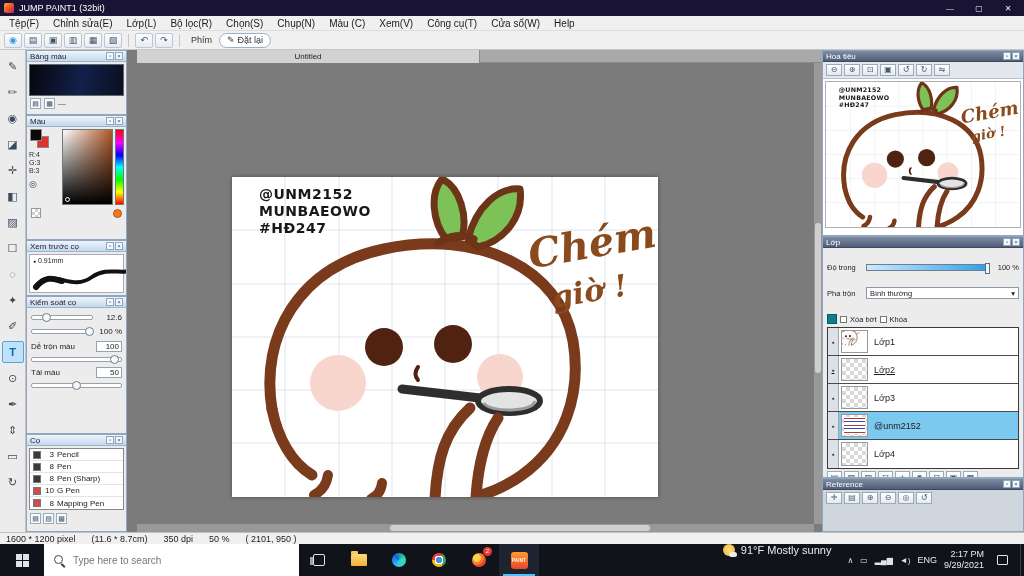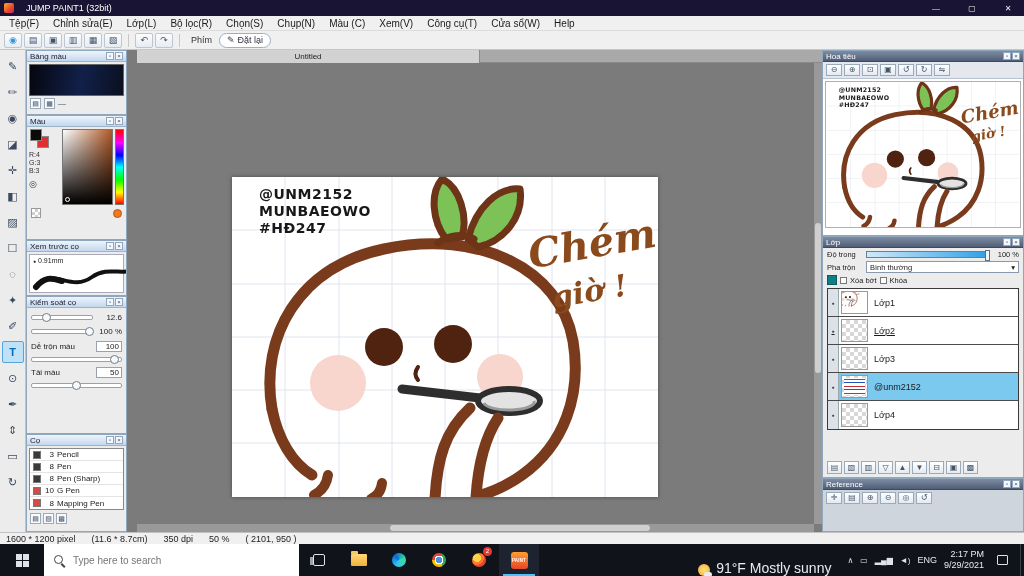--- a/index.html
+++ b/index.html
@@ -1,20 +1,20 @@
 <!DOCTYPE html>
 <html><head>
 <meta charset="utf-8">
 <style>
   *{box-sizing:border-box;margin:0;padding:0}
   html,body{width:1024px;height:576px;overflow:hidden}
   body{font-family:"Liberation Sans","DejaVu Sans",sans-serif;position:relative;background:#7b7b7b;color:#1a1a1a}
 
   
-  #titlebar{position:absolute;left:0;top:0;width:1024px;height:16px;background:#1a1434;color:#fff;display:flex;align-items:center;padding:0 4px;gap:12px}
+  #titlebar{position:absolute;left:0;top:0;width:1024px;height:16px;background:#1a1434;color:#fff;display:flex;align-items:center;padding:0 4px;gap:5px}
   #titlebar .appicon{width:10px;height:10px;border-radius:2px;background:linear-gradient(135deg,#ffb02e,#e8452c 60%,#b02a86)}
   #titlebar .wtitle{font-size:9px;flex:1;white-space:nowrap}
   .winbtn{width:24px;height:16px;display:flex;align-items:center;justify-content:center;font-size:8px;color:#eee}
 
   
   #menubar{position:absolute;left:0;top:16px;width:1024px;height:15px;background:#f0f0f0;display:flex;align-items:center;padding-left:2px;border-bottom:1px solid #dcdcdc}
   .mitem{padding:0 7px;font-size:10px;white-space:nowrap}
 
   
   #toolbar{position:absolute;left:0;top:31px;width:1024px;height:19px;background:#f0f0f0;display:flex;align-items:center;gap:2px;padding-left:4px;border-bottom:1px solid #c6c6c6}
@@ -91,21 +91,21 @@
   .vscroll{position:absolute;right:0;top:13px;width:8px;height:461px;background:#999}
   .vthumb{position:absolute;left:1px;top:160px;width:6px;height:150px;background:#cfcfcf;border-radius:3px}
 
   
   .navtools{display:flex;gap:2px;padding:2px 3px;background:#e4e8ee;border-bottom:1px solid #b8c2cf}
   .navbtn{width:16px;height:12px;border:1px solid #9ab;background:linear-gradient(#fff,#e4eaf2);font-size:8px;line-height:10px;text-align:center;color:#456}
   .navprev{flex:1;background:#fff;display:flex;justify-content:center;align-items:flex-start;padding-top:2px}
   .navthumb{width:196px;height:147px;border:1px solid #b0b0b0}
 
   
-  .oprow,.blendrow,.checkrow{display:flex;align-items:center;gap:3px;margin:2px 4px 0;font-size:7.5px;color:#222}
+  .oprow,.blendrow,.checkrow{display:flex;align-items:center;gap:3px;margin:15px 4px 0;font-size:7.5px;color:#222}
   .llabel{width:36px;flex:0 0 36px}
   .opslider{flex:1;height:7px;border:1px solid #6b7f94;background:linear-gradient(90deg,#cfe9fa,#2e9fe6);position:relative}
   .ophandle{position:absolute;right:-1px;top:-2px;width:5px;height:11px;background:#f2f6fa;border:1px solid #5a6e84}
   .opval{width:26px;text-align:right}
   .blendsel{flex:1;height:12px;border:1px solid #8a9aac;background:#fff;display:flex;align-items:center;justify-content:space-between;padding:0 3px;font-size:7.5px}
   .tealbox{width:10px;height:10px;background:#0f7f86;border:1px solid #0a5a60}
   .chk{width:7px;height:7px;border:1px solid #777;background:#fff}
   .llist{margin:3px 4px 0;border:1px solid #3a3a3a;background:#fff}
   .lrow{height:28px;display:flex;align-items:stretch;border-bottom:1px solid #4a4a4a;background:#fff}
   .lrow:last-child{border-bottom:none}
@@ -141,21 +141,21 @@
   .folderico::before{content:"";position:absolute;top:-3px;left:0;width:7px;height:3px;background:#f5c95e;border-radius:1px 1px 0 0}
   .edgeico{width:14px;height:14px;border-radius:50%;background:conic-gradient(from 200deg,#35c4f0,#0b68d6,#35e09a,#35c4f0)}
   .chromeico{width:14px;height:14px;border-radius:50%;
     background:radial-gradient(circle,#4a90e2 0 3px,#fff 3px 4.5px,rgba(0,0,0,0) 4.5px),
     conic-gradient(from -90deg,#ea4335 0 120deg,#34a853 0 240deg,#fbbc05 0 360deg)}
   .ffico{width:14px;height:14px;border-radius:50%;background:radial-gradient(circle at 35% 35%,#ffd24a 0 4px,#ff7a2e 4px 7px,#e8452c 7px)}
   .badge{position:absolute;right:7px;top:3px;min-width:9px;height:9px;border-radius:5px;background:#e53935;color:#fff;font-size:6px;line-height:9px;text-align:center;padding:0 1px}
   .paintico{width:17px;height:17px;border-radius:3px;background:linear-gradient(#ff9d2e,#e8452c);display:flex;align-items:center;justify-content:center;color:#fff;font-size:4.5px;font-weight:bold;letter-spacing:.2px}
   .appbtn.active{background:#1d2430}
   .appbtn.active::after{content:"";position:absolute;left:4px;bottom:0;width:32px;height:2px;background:#4cc2ff}
-  .weather{display:flex;align-items:flex-end;gap:6px;padding:0 10px;font-size:14px}
+  .weather{display:flex;align-items:flex-start;gap:6px;padding:0 10px;font-size:11px}
   .sunico{width:12px;height:12px;border-radius:50%;background:radial-gradient(#ffe27a,#f0a93a);position:relative}
   .sunico::after{content:"";position:absolute;right:-2px;bottom:-1px;width:8px;height:5px;border-radius:3px;background:#e8ecf2}
   .tray{display:flex;align-items:center;gap:7px;padding:0 6px;font-size:9px}
   .trayico{font-size:8px;color:#dfe3e8}
   .clock{display:flex;flex-direction:column;align-items:flex-end;justify-content:center;font-size:9px;line-height:11px}
   .notifico{width:11px;height:10px;border:1.2px solid #dfe3e8;border-radius:1px;margin:0 6px}
   .desksliver{width:4px;border-left:1px solid #3a414b}
 
   
   .art-credit{font-family:"DejaVu Sans",sans-serif;font-weight:bold;font-size:14px;fill:#181818;letter-spacing:.5px}

